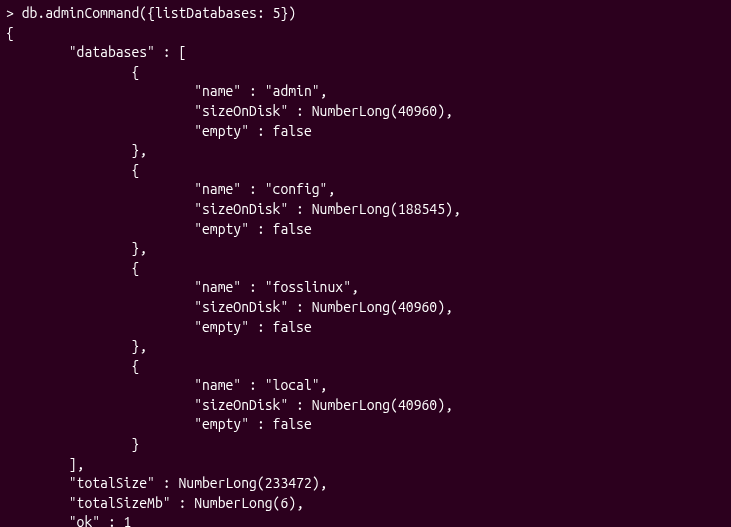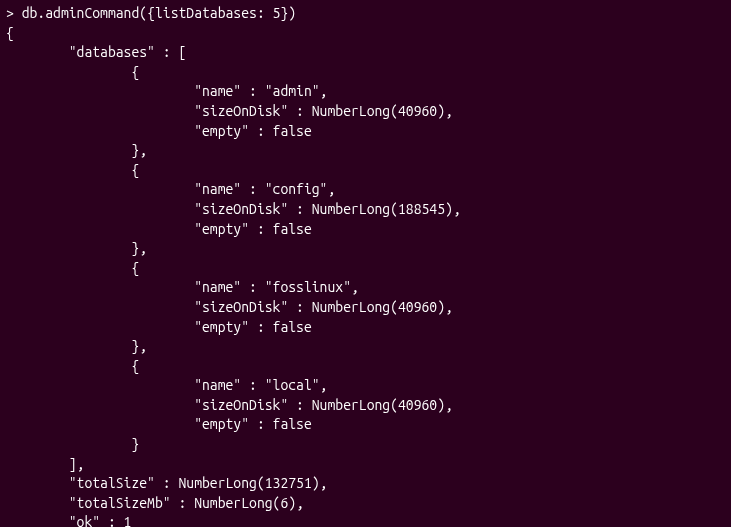--- a/index.html
+++ b/index.html
@@ -45,17 +45,17 @@
 <span>                        "name" : "<span>fosslinux</span>",</span>
 <span>                        "sizeOnDisk" : <span>NumberLong(40960)</span>,</span>
 <span>                        "empty" : <span>false</span></span>
 <span>                },</span>
 <span>                {</span>
 <span>                        "name" : "<span>local</span>",</span>
 <span>                        "sizeOnDisk" : <span>NumberLong(40960)</span>,</span>
 <span>                        "empty" : <span>false</span></span>
 <span>                }</span>
 <span>        ],</span>
-<span>        "totalSize" : <span>NumberLong(132751)</span>,</span>
+<span>        "totalSize" : <span>NumberLong(233472)</span>,</span>
 <span>        "totalSizeMb" : <span>NumberLong(6)</span>,</span>
 <span>        "ok" : <span>1</span></span>
 
 </div>
 
 </body></html>

